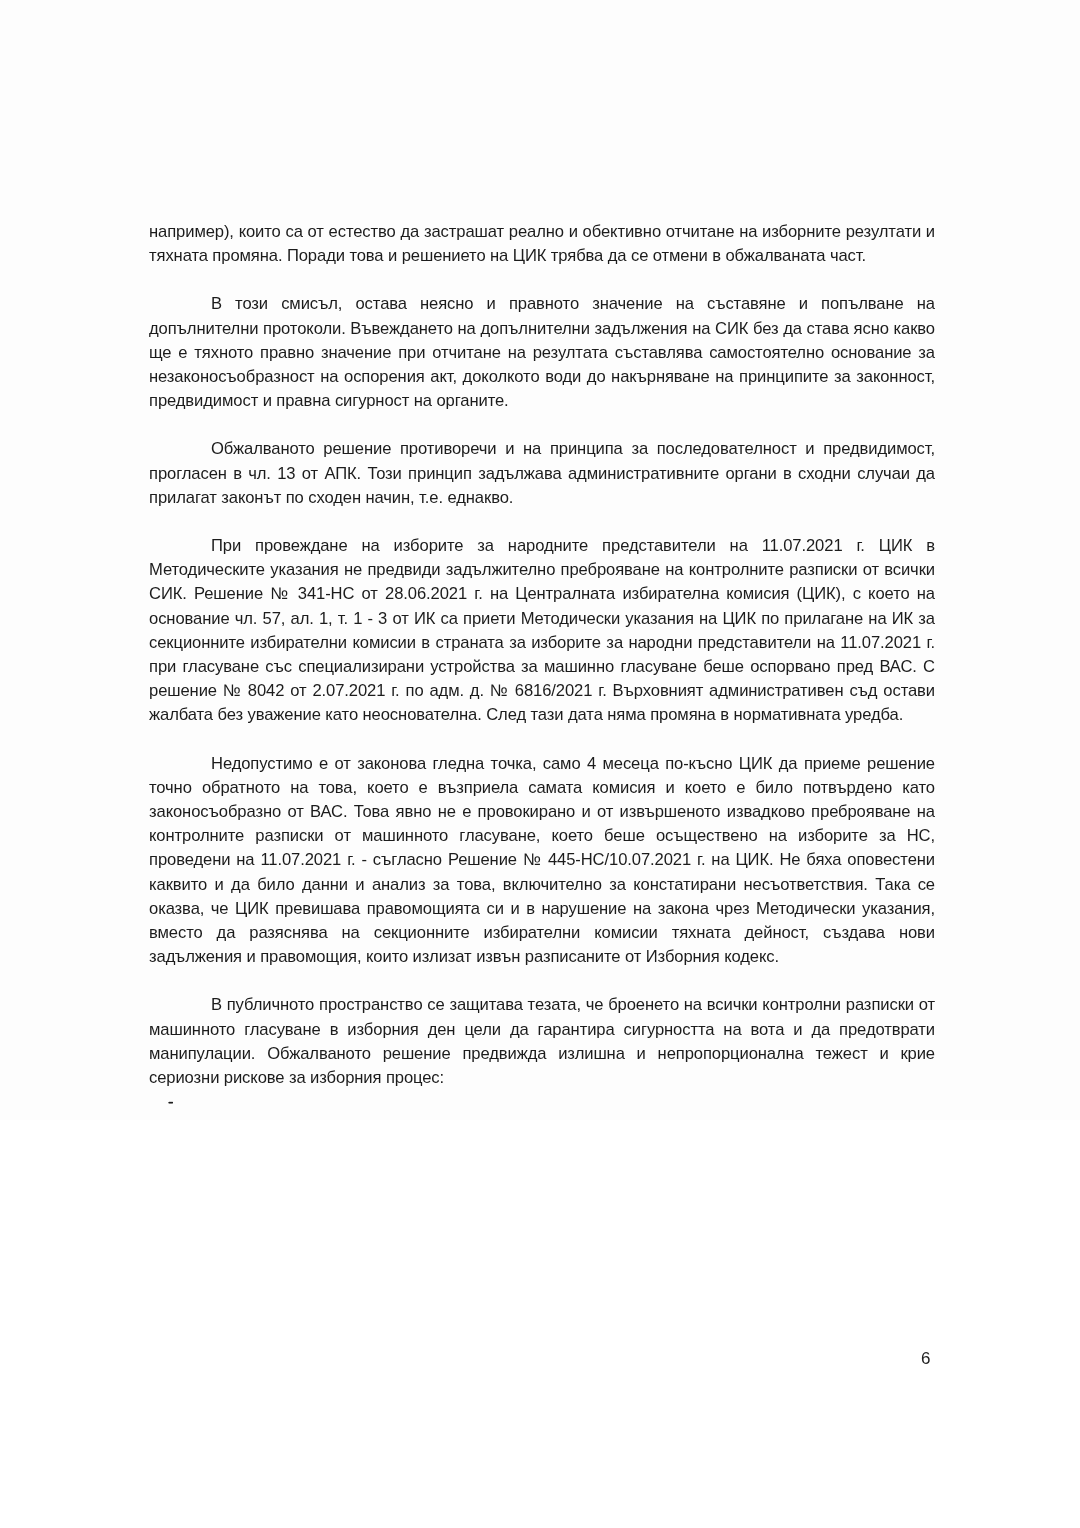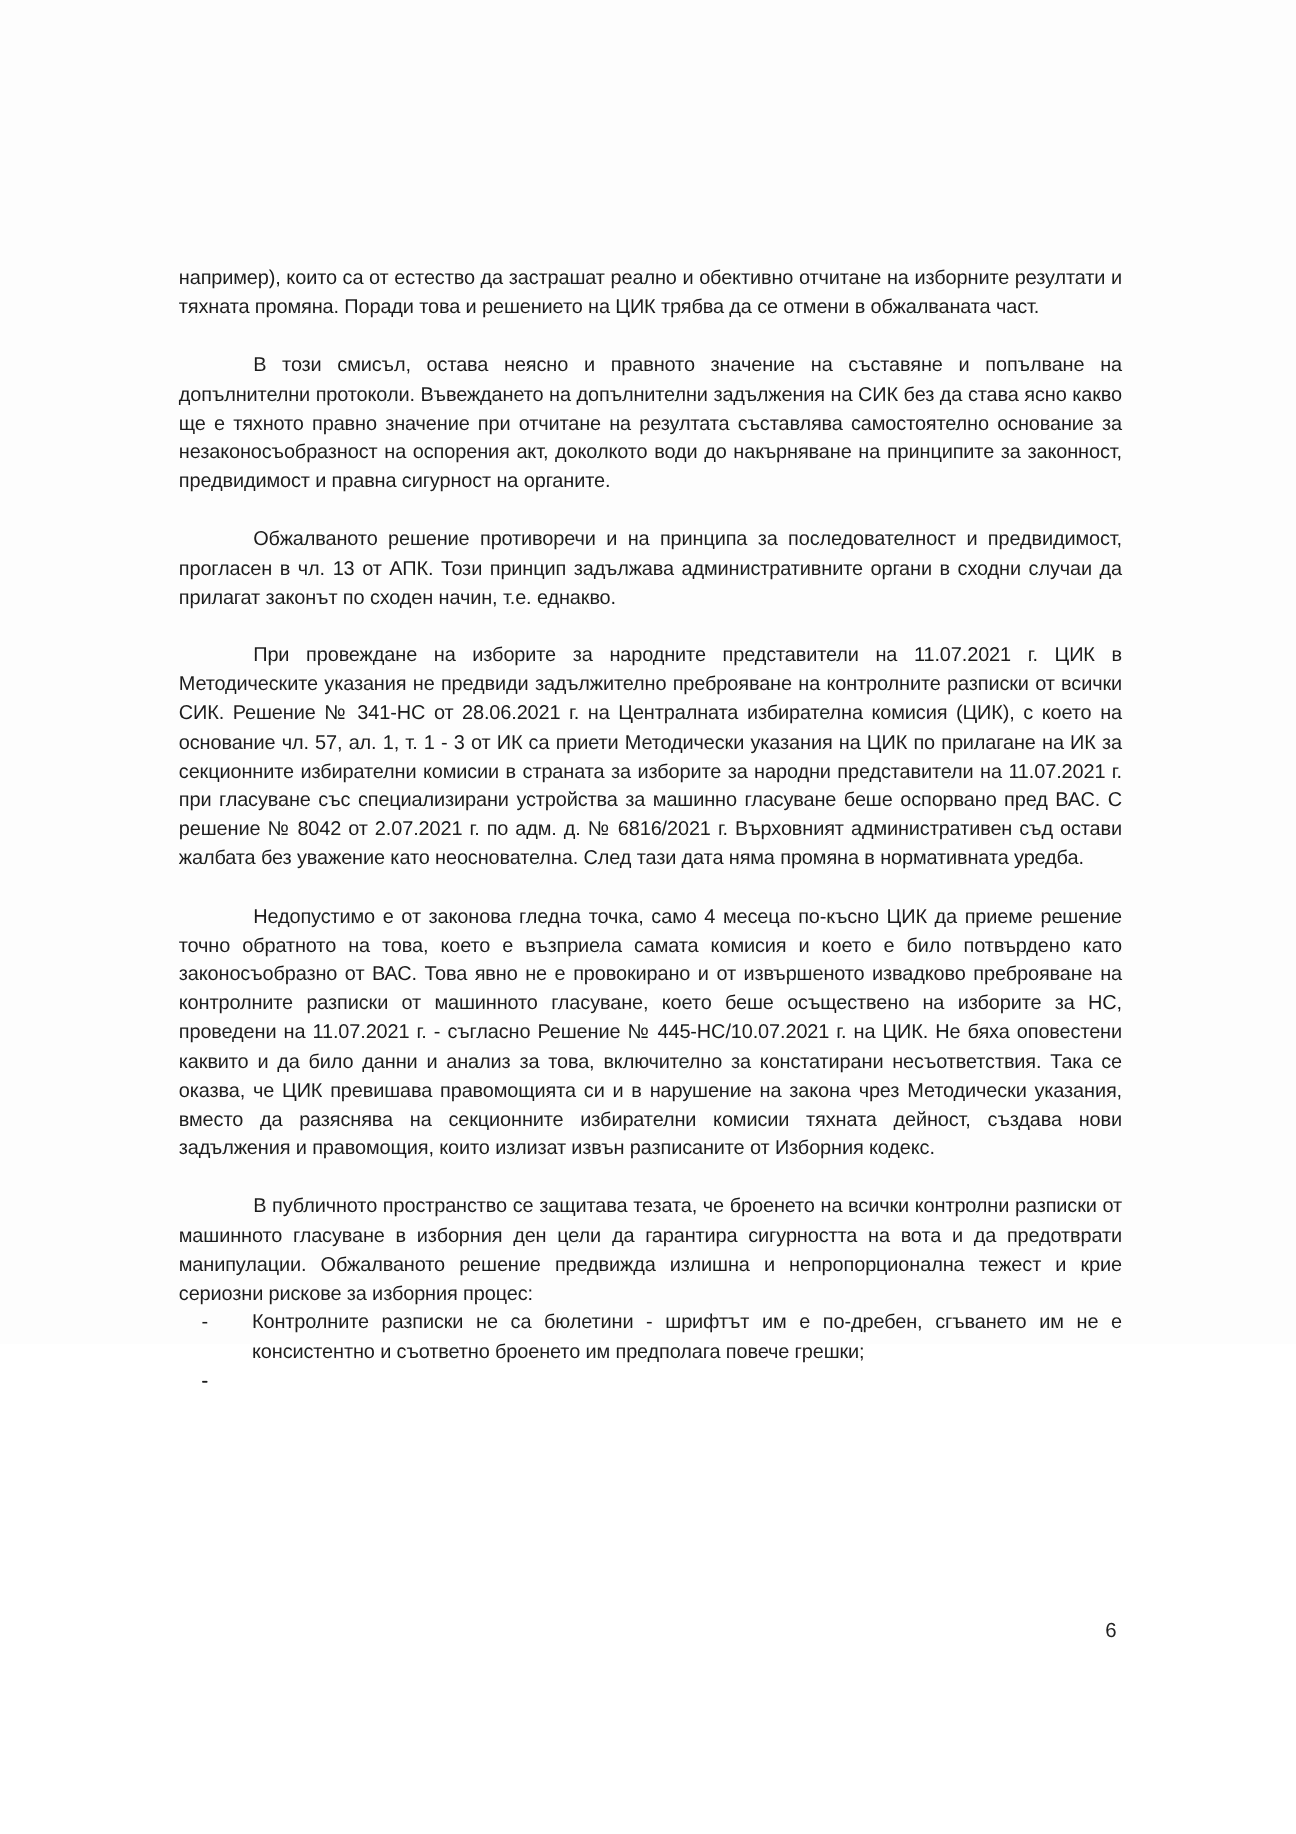--- a/index.html
+++ b/index.html
@@ -36,19 +36,19 @@
     <p class="indent">В този смисъл, остава неясно и правното значение на съставяне и попълване на допълнителни протоколи. Въвеждането на допълнителни задължения на СИК без да става ясно какво ще е тяхното правно значение при отчитане на резултата съставлява самостоятелно основание за незаконосъобразност на оспорения акт, доколкото води до накърняване на принципите за законност, предвидимост и правна сигурност на органите.</p>
     <div class="gap"></div>
     <p class="indent"><span>Обжалваното решение противоречи и на принципа за последователност и предвидимост, прогласен в чл. 13 от АПК. Този принцип задължава административните органи в сходни случаи да прилагат законът по сходен начин, т.е. </span><b>еднакво</b><span>.</span></p>
     <div class="gap"></div>
     <p class="indent">При провеждане на изборите за народните представители на 11.07.2021 г. ЦИК в Методическите указания не предвиди задължително преброяване на контролните разписки от всички СИК.  Решение № 341-НС от 28.06.2021 г. на Централната избирателна комисия (ЦИК), с което на основание чл. 57, ал. 1, т. 1 - 3 от ИК са приети Методически указания на ЦИК по прилагане на ИК за секционните избирателни комисии в страната за изборите за народни представители на 11.07.2021 г. при гласуване със специализирани устройства за машинно гласуване беше оспорвано пред ВАС.  С решение № 8042 от 2.07.2021 г. по адм. д. № 6816/2021 г. Върховният административен съд остави жалбата без уважение като неоснователна. След тази дата няма промяна в нормативната уредба.</p>
     <div class="gap"></div>
     <p class="indent">Недопустимо е от законова гледна точка, само 4 месеца по-късно ЦИК да приеме решение точно обратното на това, което е възприела самата комисия и което е било потвърдено като законосъобразно от ВАС. Това явно не е провокирано и от извършеното извадково преброяване на контролните разписки от машинното гласуване, което беше осъществено на изборите за НС, проведени на 11.07.2021 г. - съгласно Решение № 445-НС/10.07.2021 г. на ЦИК. Не бяха оповестени каквито и да било данни и анализ за това, включително за констатирани несъответствия. Така се оказва, че ЦИК превишава правомощията си и в нарушение на закона чрез Методически указания, вместо да разяснява на секционните избирателни комисии тяхната дейност, създава нови задължения и правомощия, които излизат извън разписаните от  Изборния кодекс.</p>
     <div class="gap"></div>
     <p class="indent">В публичното пространство се защитава тезата, че броенето на всички контролни разписки от машинното гласуване в изборния ден цели да гарантира сигурността на вота и да предотврати манипулации. Обжалваното решение предвижда излишна и непропорционална тежест и крие сериозни рискове за изборния процес:</p>
     <ul class="bullets">
-      <li><span class="dash">-</span><span>Контролните разписки не са бюлетини - шрифтът им е по-дребен, сгъването им не е консистентно и съответно броенето им предполага повече грешки;</span></li>
+      <li><span class="dash">-</span></li>
       <li><span class="dash">-</span></li>
       <li><span class="dash">-</span></li>
     </ul>
   </div>
   <div class="page-number">6</div>
 </div>
 
 </body></html>

